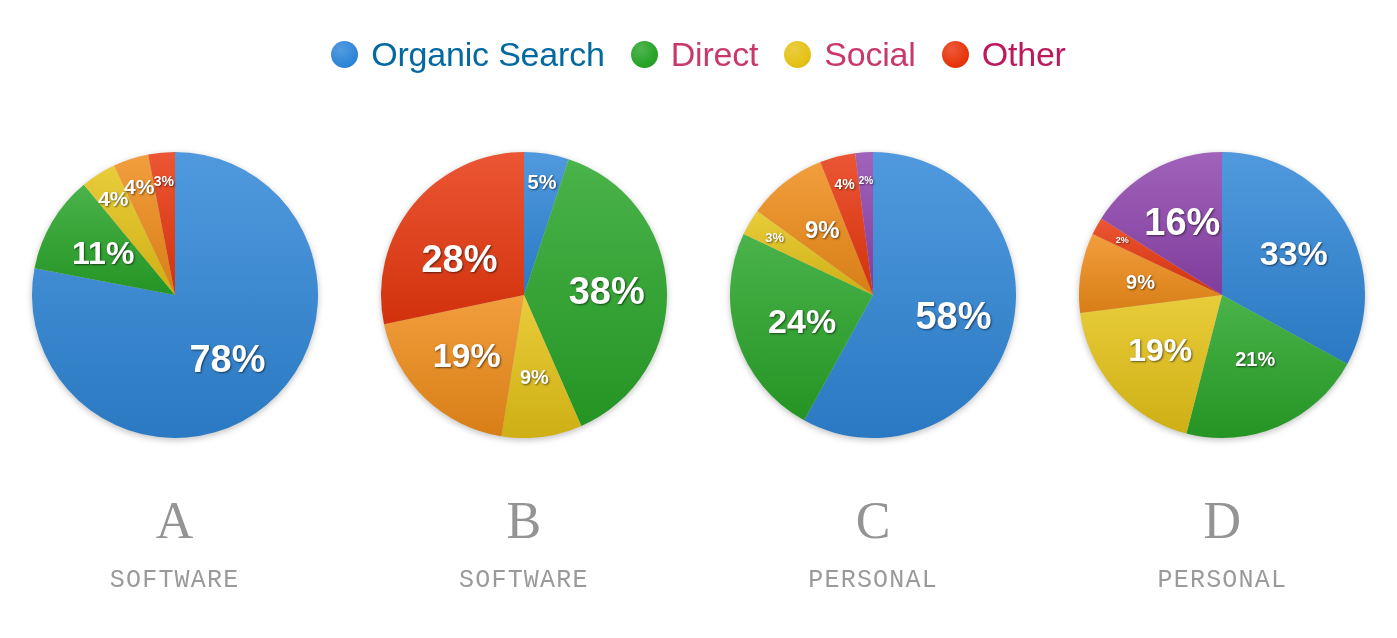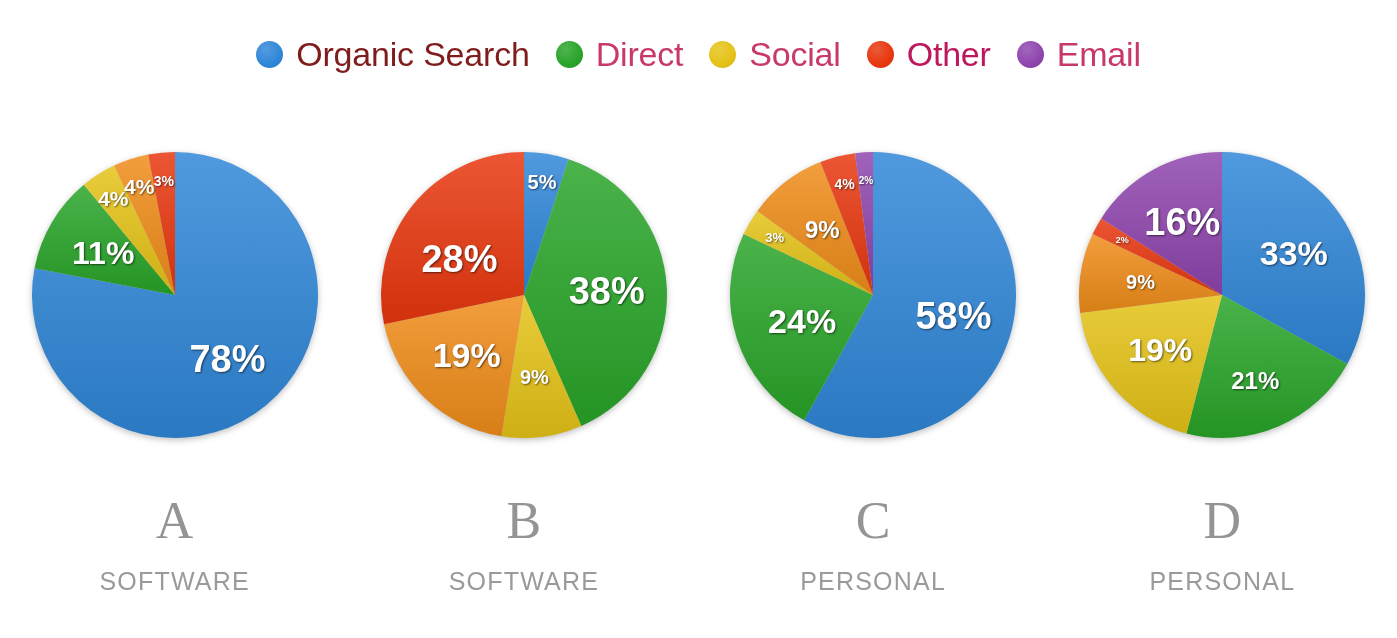--- a/index.html
+++ b/index.html
@@ -111,53 +111,49 @@
   }
   .caption-letter {
     color: #949494;
     font-family: "Liberation Serif", serif;
     font-size: 52px;
     line-height: 58px;
     font-weight: 400;
   }
   .caption-sub {
     color: #9a9a9a;
-    font-family: Liberation Sans, sans-serif;
+    font-family: Liberation Mono, monospace;
     font-size: 25px;
     line-height: 30px;
     letter-spacing: 1.2px;
     margin-top: 16px;
     font-weight: 400;
   }
 </style>
 </head>
 <body>
 
 <div id="root">
 
   <div class="legend" id="legend">
       <div class="legend-item">
         <span class="legend-dot" style="background: radial-gradient(circle at 36% 30%, rgb(84, 156, 223) 0%, rgb(47, 134, 216) 62%, rgb(42, 121, 194) 100%);"></span>
-        <span class="legend-label" style="color: #7f1d1d;">Organic Search</span>
+        <span class="legend-label" style="color: #0369a1;">Organic Search</span>
       </div>
       <div class="legend-item">
         <span class="legend-dot" style="background: radial-gradient(circle at 36% 30%, rgb(79, 180, 79) 0%, rgb(40, 164, 40) 62%, rgb(36, 148, 36) 100%);"></span>
         <span class="legend-label" style="color: rgb(200, 56, 107);">Direct</span>
       </div>
       <div class="legend-item">
         <span class="legend-dot" style="background: radial-gradient(circle at 36% 30%, rgb(234, 205, 64) 0%, rgb(229, 194, 22) 62%, rgb(206, 175, 20) 100%);"></span>
         <span class="legend-label" style="color: rgb(200, 56, 107);">Social</span>
       </div>
       <div class="legend-item">
         <span class="legend-dot" style="background: radial-gradient(circle at 36% 30%, rgb(236, 90, 57) 0%, rgb(232, 54, 13) 62%, rgb(209, 49, 12) 100%);"></span>
         <span class="legend-label" style="color: #be185d;">Other</span>
-      </div>
-      <div class="legend-item">
-        <span class="legend-dot" style="background: radial-gradient(circle at 36% 30%, rgb(162, 102, 188) 0%, rgb(142, 68, 173) 62%, rgb(128, 61, 156) 100%);"></span>
-        <span class="legend-label" style="color: rgb(200, 56, 107);">Email</span>
       </div>
     </div>
 
   <div class="pies" id="pies">
       <div class="pie-cell">
         <div class="pie-wrap">
           <svg class="pie-svg" viewBox="0 0 290 290">
             <defs>
               <linearGradient id="g0_0" x1="0" y1="0" x2="0" y2="1">
                 <stop offset="0%" stop-color="#5099de"></stop>
@@ -305,21 +301,21 @@
               </linearGradient>
             </defs>
             <path d="M 145 145 L 145.00 2.00 A 143 143 0 0 1 270.31 213.89 Z" fill="url(#g3_0)"></path>
             <path d="M 145 145 L 270.31 213.89 A 143 143 0 0 1 109.44 283.51 Z" fill="url(#g3_1)"></path>
             <path d="M 145 145 L 109.44 283.51 A 143 143 0 0 1 3.13 162.92 Z" fill="url(#g3_2)"></path>
             <path d="M 145 145 L 3.13 162.92 A 143 143 0 0 1 15.61 84.11 Z" fill="url(#g3_3)"></path>
             <path d="M 145 145 L 15.61 84.11 A 143 143 0 0 1 24.26 68.38 Z" fill="url(#g3_4)"></path>
             <path d="M 145 145 L 24.26 68.38 A 143 143 0 0 1 145.00 2.00 Z" fill="url(#g3_5)"></path>
           </svg>
           <div class="slice-label" style="left: 216.4px; top: 102.8px; font-size: 34px;">33%</div>
-          <div class="slice-label" style="left: 177.9px; top: 231px; font-size: 24px;">21%</div>
+          <div class="slice-label" style="left: 177.9px; top: 209px; font-size: 20px;">21%</div>
           <div class="slice-label" style="left: 82.8px; top: 199.8px; font-size: 32px;">19%</div>
           <div class="slice-label" style="left: 63.1px; top: 132px; font-size: 20px;">9%</div>
           <div class="slice-label" style="left: 44.8px; top: 89.9px; font-size: 9px;">2%</div>
           <div class="slice-label" style="left: 105px; top: 72.3px; font-size: 38px;">16%</div>
         </div>
       </div>
     </div>
 
   <div class="captions" id="captions">
       <div class="caption-cell">

